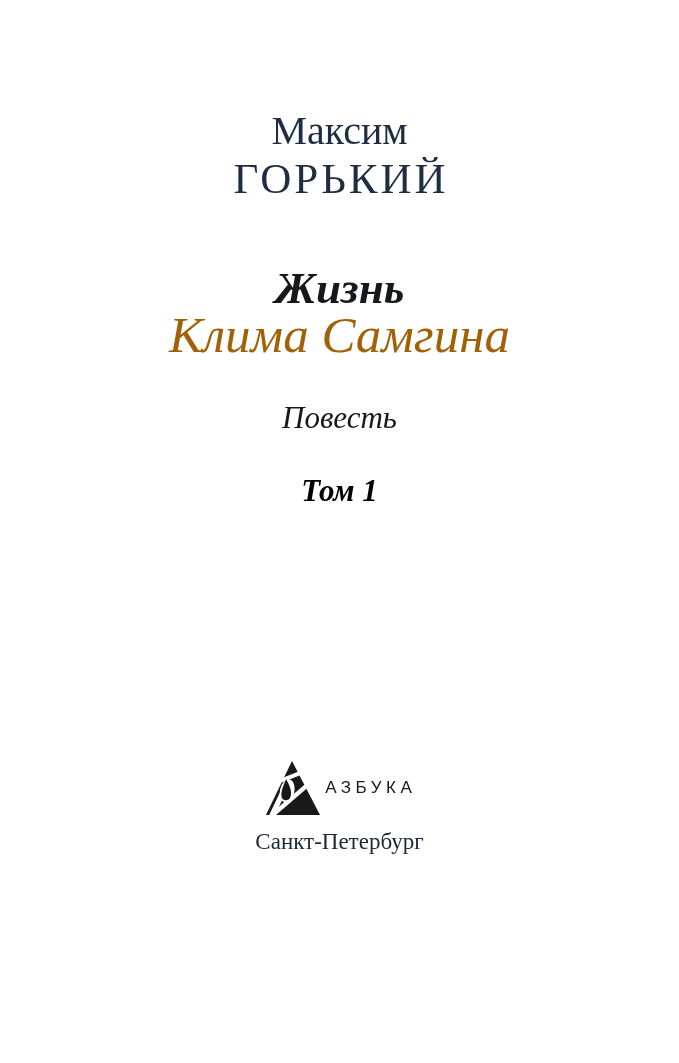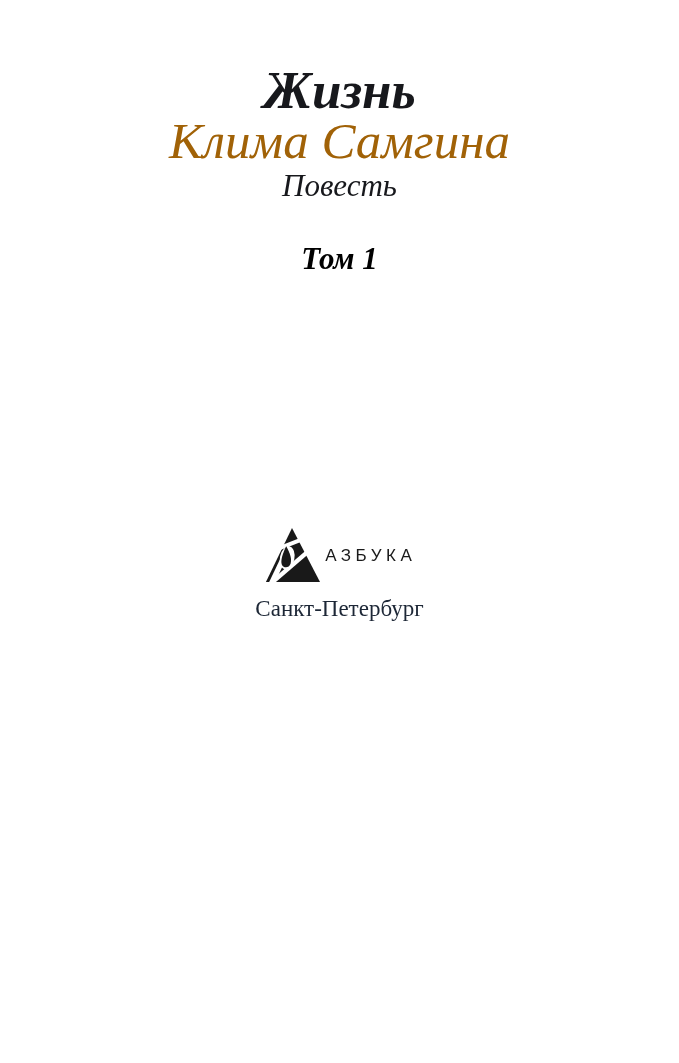--- a/index.html
+++ b/index.html
@@ -27,21 +27,21 @@
   .author-last {
     margin-top: 1px;
     font-size: 43px;
     line-height: 1.1;
     letter-spacing: 3px;
     margin-left: 3px; 
     color: #1f2d42;
   }
   .title-line1 {
     margin-top: 64px;
-    font-size: 53px;
+    font-size: 45px;
     line-height: 1.0;
     font-weight: bold;
     font-style: italic;
     color: #17181c;
   }
   .title-line2 {
     margin-top: -1px;
     font-size: 51px;
     line-height: 1.0;
     font-weight: normal;
@@ -50,20 +50,21 @@
   }
   .subtitle {
     margin-top: 16px;
     font-size: 47px;
     line-height: 1.1;
     font-weight: bold;
     font-style: italic;
     color: #17181c;
   }
   .genre {
+    margin-top: 38px;
     font-size: 31px;
     line-height: 1.2;
     font-style: italic;
     color: #17181c;
     text-align: center;
   }
   .volume {
     margin-top: 36px;
     font-size: 31px;
     line-height: 1.2;
@@ -94,21 +95,23 @@
     font-size: 23px;
     line-height: 1.2;
     color: #1d2736;
   }
 </style>
 </head>
 <body>
 
 <div class="page">
 
+  <div class="author-first">Максим</div>
 
+  <div class="author-last">ГОРЬКИЙ</div>
 
   <div class="title-line1">Жизнь</div>
 
   <div class="title-line2">Клима Самгина</div>
 
 
   <div class="genre">Повесть</div>
 
   <div class="volume">Том 1</div>
 

